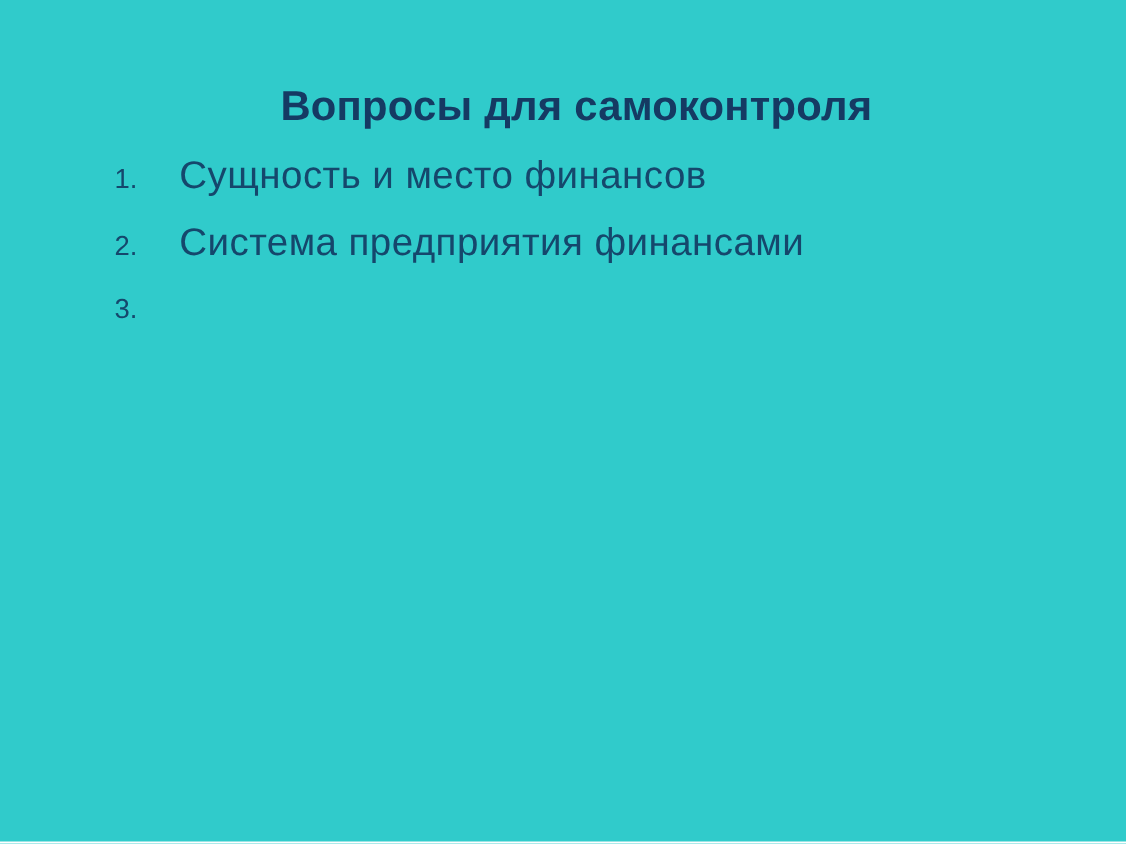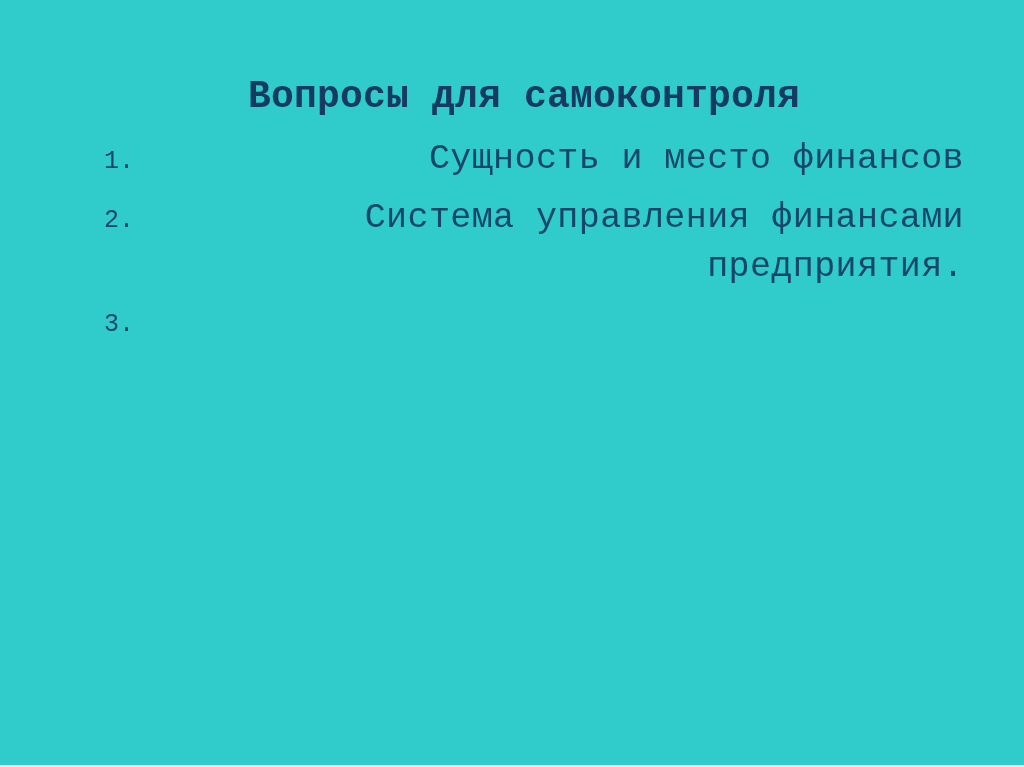--- a/index.html
+++ b/index.html
@@ -4,21 +4,21 @@
 <style>
   html, body {
     margin: 0;
     padding: 0;
   }
   .slide {
     position: relative;
     width: 1024px;
     height: 767px;
     background: var(--bg, #30CBCB);
-    font-family: Liberation Mono, monospace;
+    font-family: Liberation Sans, sans-serif;
     overflow: hidden;
     box-sizing: border-box;
   }
   .title {
     margin: 74px 0 0 104px;
     width: 840px;
     text-align: center;
     font-size: 38px;
     line-height: 46px;
     font-weight: bold;
@@ -42,21 +42,20 @@
   }
   .item-text {
     flex: 1 1 auto;
     font-size: 35px;
     line-height: 49px;
     color: var(--body-color, #15476C);
     letter-spacing: 0.4px;
   }
   .text-line {
     white-space: nowrap;
-    text-align: right;
   }
   .bottom-edge {
     position: absolute;
     left: 0;
     bottom: 0;
     width: 100%;
     height: 2px;
     background: #FFFFFF;
   }
 </style>
@@ -72,22 +71,21 @@
     <div class="list-item">
       <div class="item-number">1.</div>
       <div class="item-text">
         <div class="text-line">Сущность и место финансов</div>
       </div>
     </div>
 
     <div class="list-item">
       <div class="item-number">2.</div>
       <div class="item-text">
-        <div class="text-line">Система управления финансами</div>
-        <div class="text-line">предприятия.</div>
+        <div class="text-line">Система предприятия финансами</div>
       </div>
     </div>
 
     <div class="list-item">
       <div class="item-number">3.</div>
       <div class="item-text">
       </div>
     </div>
 
   </div>

